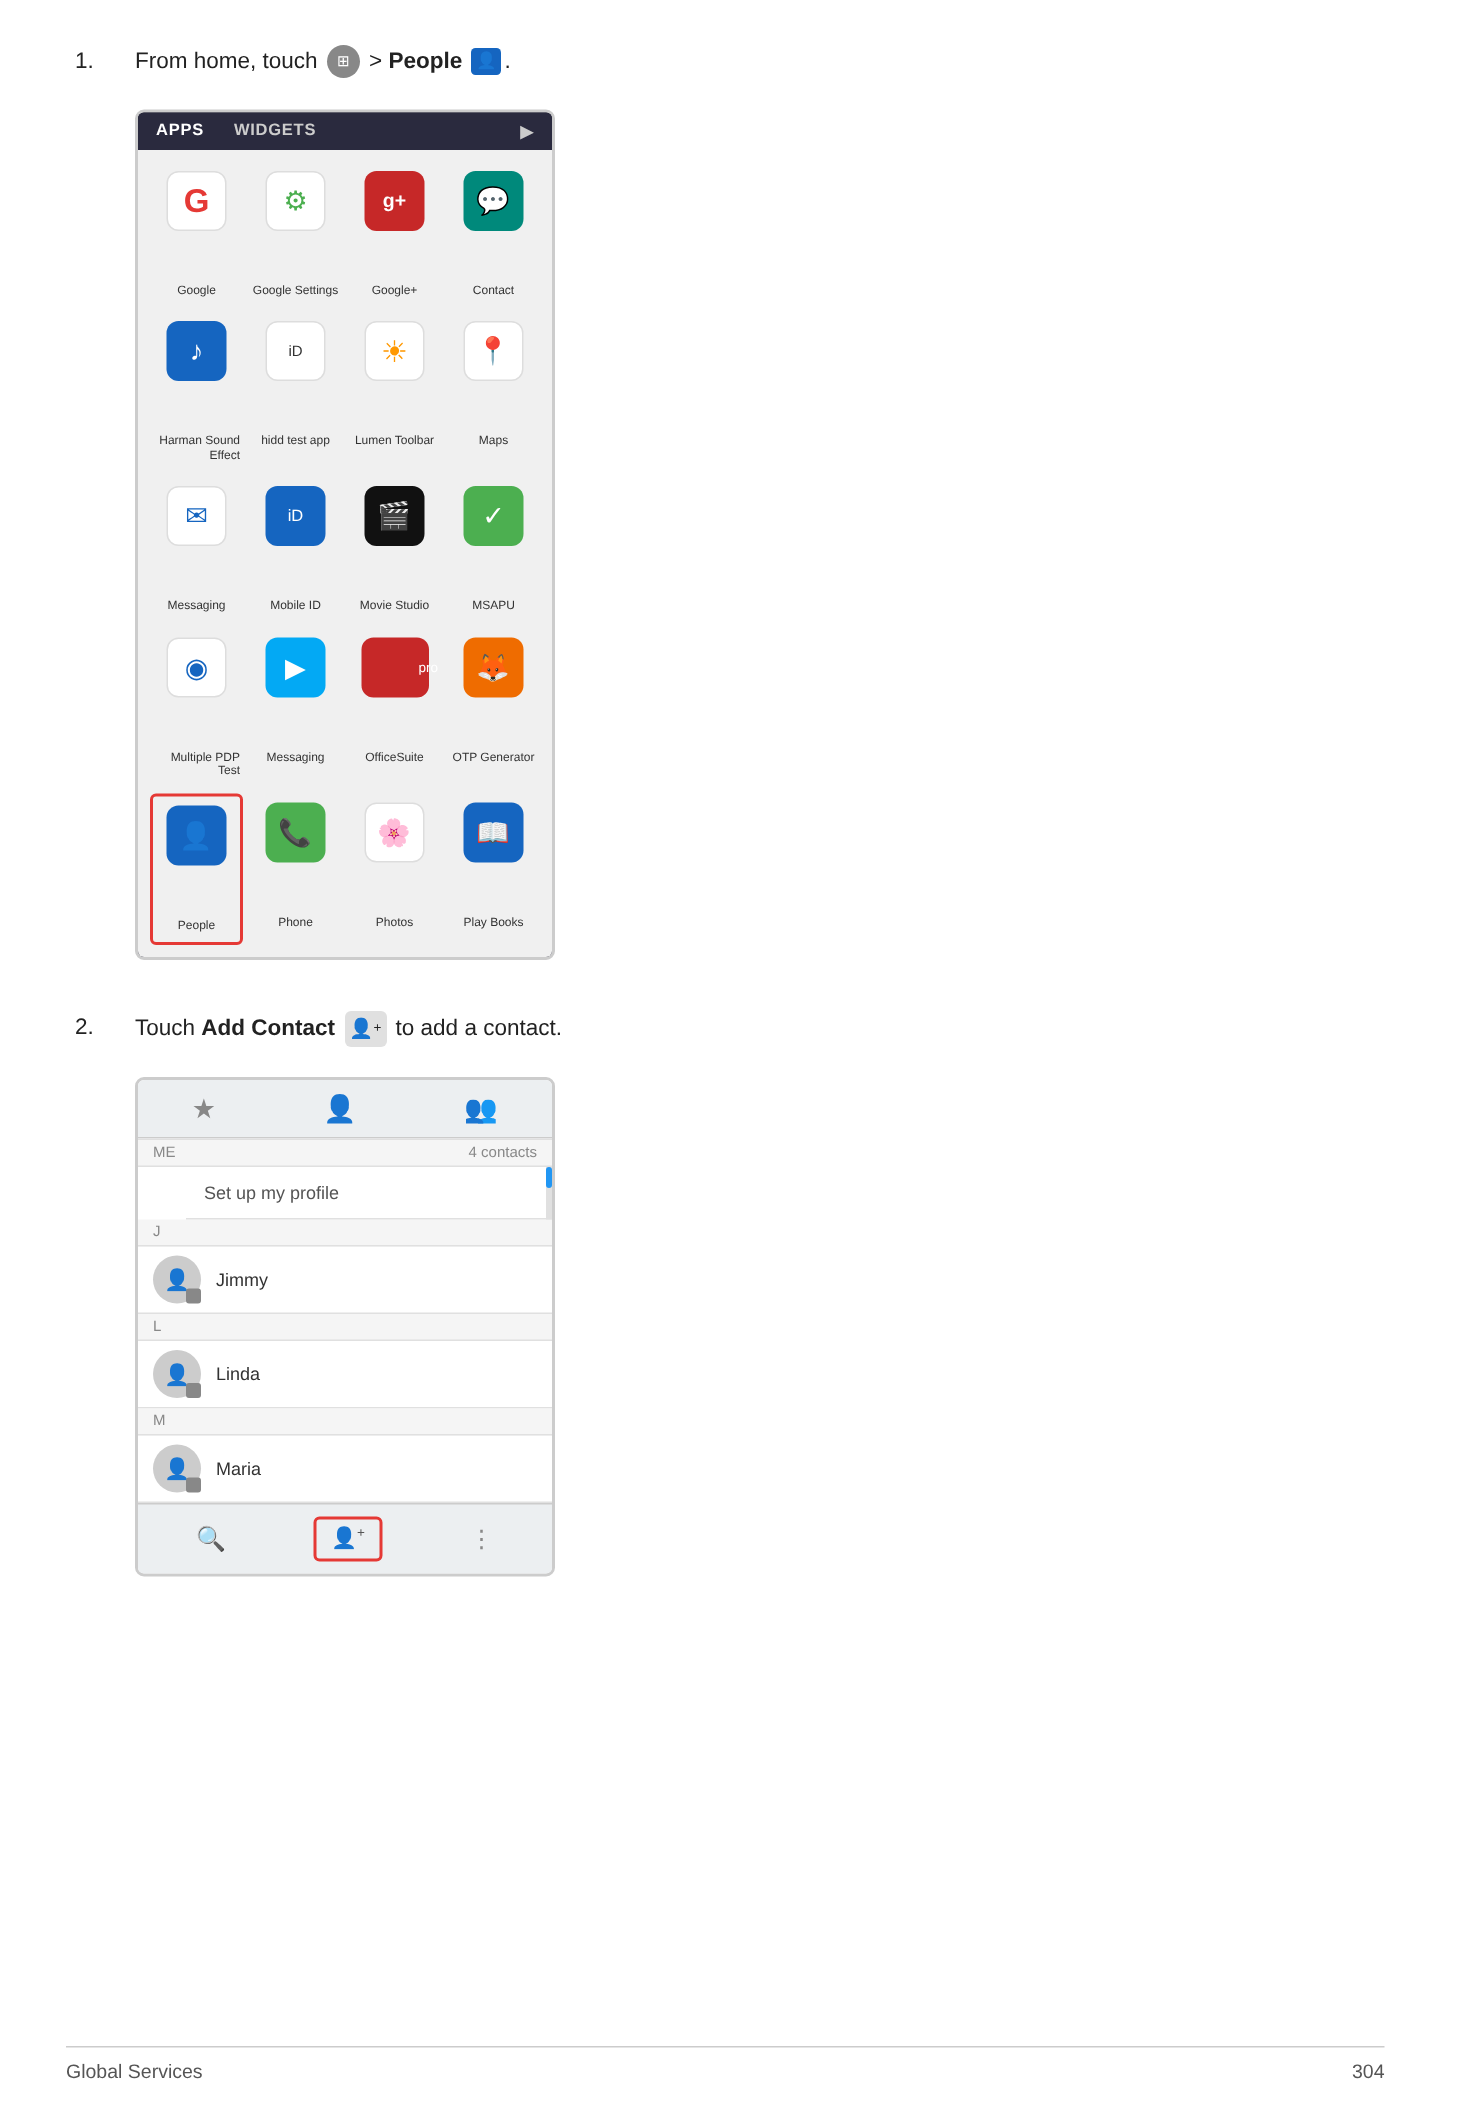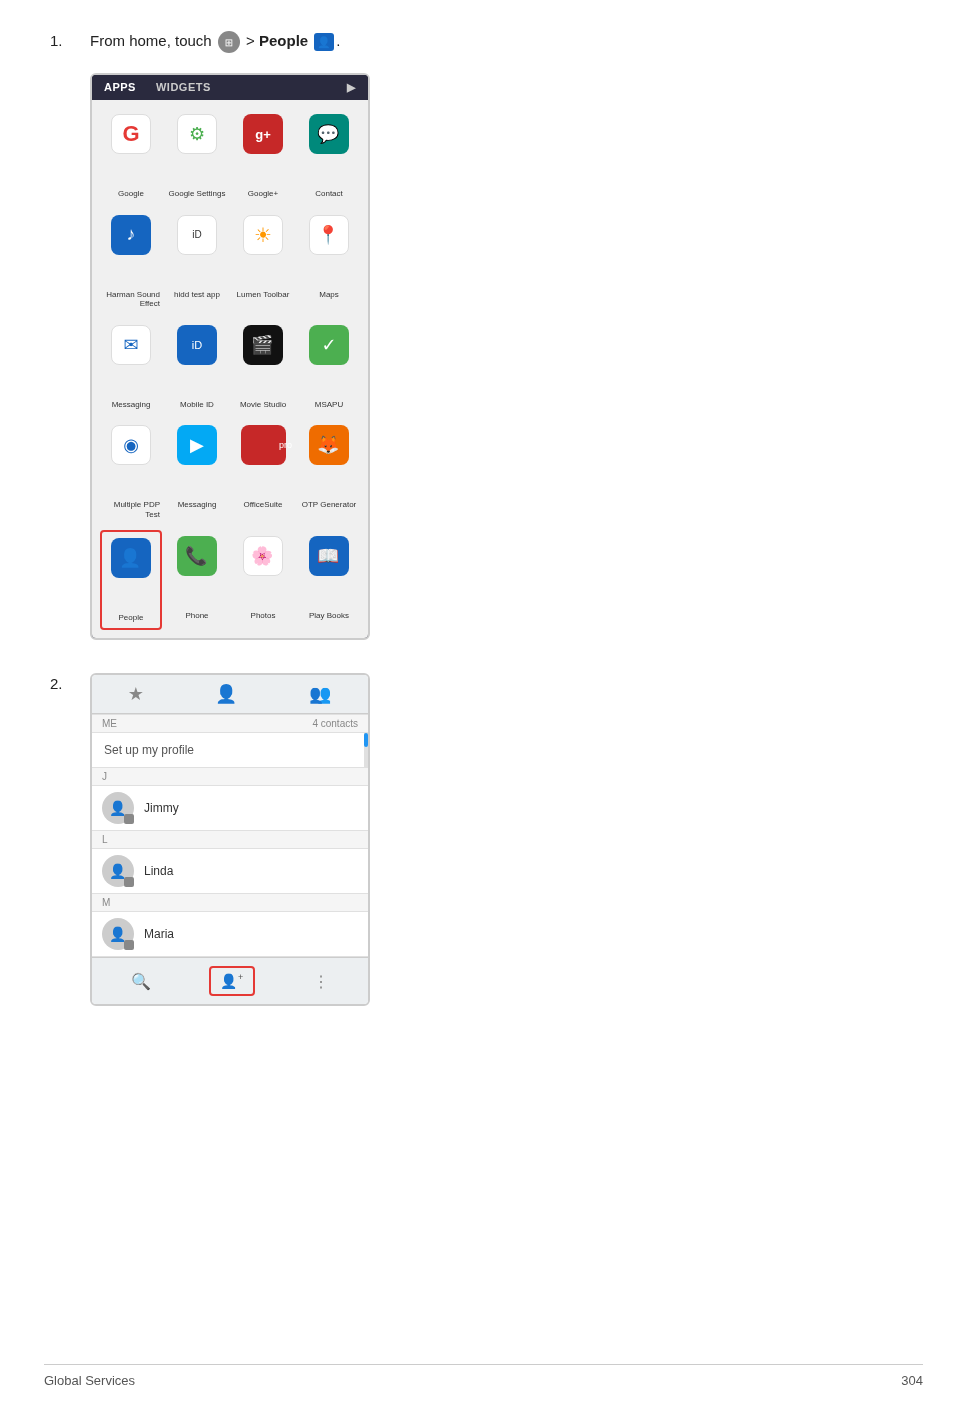--- a/index.html
+++ b/index.html
@@ -379,35 +379,40 @@
           <div class="app-label">Play Books</div>
         </div>
       </div>
     </div>
   </div>
 </div>
 
 <div class="step" style="margin-top:20px;">
   <div class="step-number">2.</div>
   <div class="step-content">
+    <div class="step-text">
+      Touch <b>Add Contact</b>
+      <span class="inline-person-add" style="background:#e0e0e0;border-radius:4px;display:inline-flex;align-items:center;justify-content:center;width:28px;height:24px;vertical-align:middle;font-size:13px;">👤<sup style="font-size:9px;">+</sup></span>
+      to add a contact.
+    </div>
 
     
     <div class="phone-screenshot screen2" style="position:relative;">
       
       <div class="contacts-topbar">
         <div class="contacts-tab">★</div>
         <div class="contacts-tab active">👤</div>
         <div class="contacts-tab">👥</div>
       </div>
       
       <div class="contacts-section-header">
         <span>ME</span>
         <span>4 contacts</span>
       </div>
-      <div style="position:relative;">
+      <div style="position:relative;padding-left:32px;">
         <div class="contacts-profile-row">Set up my profile</div>
 
         <div style="position:absolute;right:0;top:0;width:4px;height:100%;background:#e0e0e0;">
           <div style="width:4px;height:40%;background:#2196f3;border-radius:2px;"></div>
         </div>
       </div>
       
       <div class="contacts-letter">J</div>
       <div class="contact-row">
         <div class="contact-avatar">

